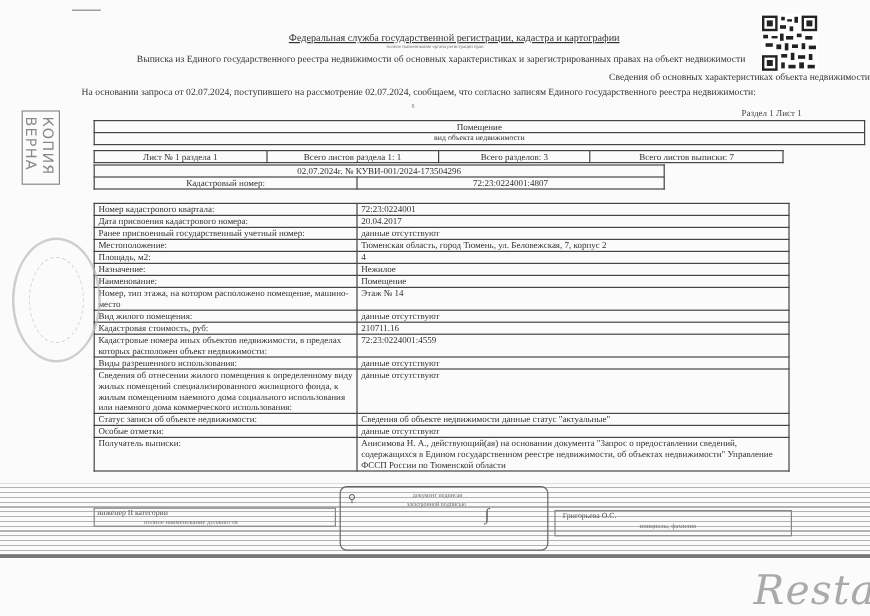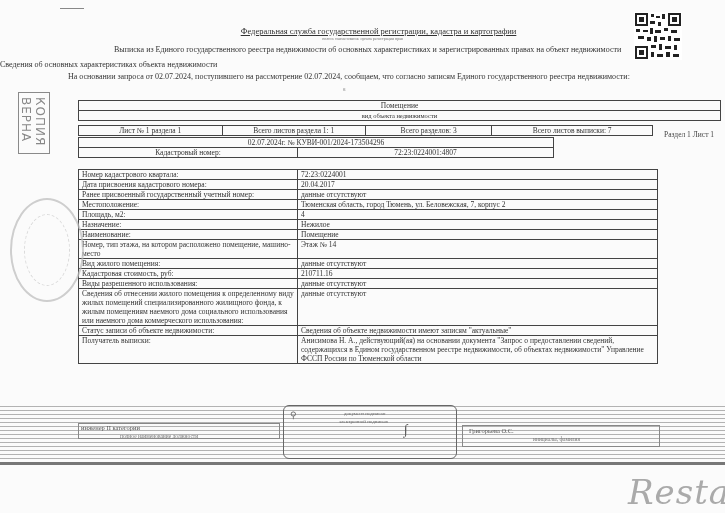--- a/index.html
+++ b/index.html
@@ -2,24 +2,24 @@
 <html><head>
 <meta charset="utf-8">
 <style>
   html,body{margin:0;padding:0;}
   body{width:725px;height:513px;background:#fbfbfb;position:relative;overflow:hidden;font-family:"Liberation Serif","DejaVu Serif",serif;color:#2a2a2a;}
   .abs{position:absolute;}
   .topline{left:60px;top:8px;width:24px;height:1px;background:#888;}
   .agency{left:0;width:725px;top:26px;text-align:center;font-size:8.5px;text-decoration:underline;color:#333;margin-left:16px;}
   .agency-sub{left:0;width:725px;top:36px;text-align:center;font-size:4px;color:#777;}
   .vypiska{left:95px;top:45px;font-size:8px;color:#333;white-space:nowrap;padding-left:19px;}
-  .svedenia{left:0;width:725px;top:60px;text-align:left;font-size:8px;color:#333;}
+  .svedenia{left:0;width:725px;top:60px;text-align:right;font-size:8px;color:#333;}
   .osnov{left:68px;top:72px;font-size:8px;color:#333;white-space:nowrap;}
   .qr{left:634px;top:6px;width:48px;height:60px;}
-  .razdel{left:664px;top:90px;font-size:7.5px;color:#444;margin-top:40px;}
+  .razdel{left:618px;top:90px;font-size:7.5px;color:#444;}
   .mark{left:343px;top:87px;font-size:5px;color:#777;}
   table{border-collapse:collapse;font-size:7.5px;}
   td{border:1px solid #444;padding:0 3px;line-height:9px;vertical-align:top;color:#333;margin-left:20px;}
   .t1{left:78px;top:100px;width:643px;}
   .t1 td{text-align:center;}
   .t2{left:78px;top:125px;width:575px;}
   .t2 td{text-align:center;}
   .t3{left:78px;top:137px;width:476px;text-align:center;}
   .t4{left:78px;top:169px;width:580px;}
   .t4 td.l{width:212px;}
@@ -160,30 +160,38 @@
       </tr>
   <tr>
         <td class="l">Вид жилого помещения:</td>
         <td>данные отсутствуют</td>
       </tr>
   <tr>
         <td class="l">Кадастровая стоимость, руб:</td>
         <td>210711.16</td>
       </tr>
   <tr>
+        <td class="l">Кадастровые номера иных объектов недвижимости, в пределах которых расположен объект недвижимости:</td>
+        <td>72:23:0224001:4559</td>
+      </tr>
+  <tr>
         <td class="l">Виды разрешенного использования:</td>
         <td>данные отсутствуют</td>
       </tr>
   <tr>
         <td class="l">Сведения об отнесении жилого помещения к определенному виду жилых помещений специализированного жилищного фонда, к жилым помещениям наемного дома социального использования или наемного дома коммерческого использования:</td>
         <td>данные отсутствуют</td>
       </tr>
   <tr>
         <td class="l">Статус записи об объекте недвижимости:</td>
-        <td>Сведения об объекте недвижимости имеют записям "актуальные"</td>
+        <td>Сведения об объекте недвижимости данные статус "актуальные"</td>
+      </tr>
+  <tr>
+        <td class="l">Особые отметки:</td>
+        <td>данные отсутствуют</td>
       </tr>
   <tr>
         <td class="l">Получатель выписки:</td>
         <td>Анисимова Н. А., действующий(ая) на основании документа "Запрос о предоставлении сведений, содержащихся в Едином государственном реестре недвижимости, об объектах недвижимости" Управление ФССП России по Тюменской области</td>
       </tr>
 </tbody>
   </table>
 
 <div class="abs stamp-kopia">
   <span style="left:28px;top:4px">КОПИЯ</span>

